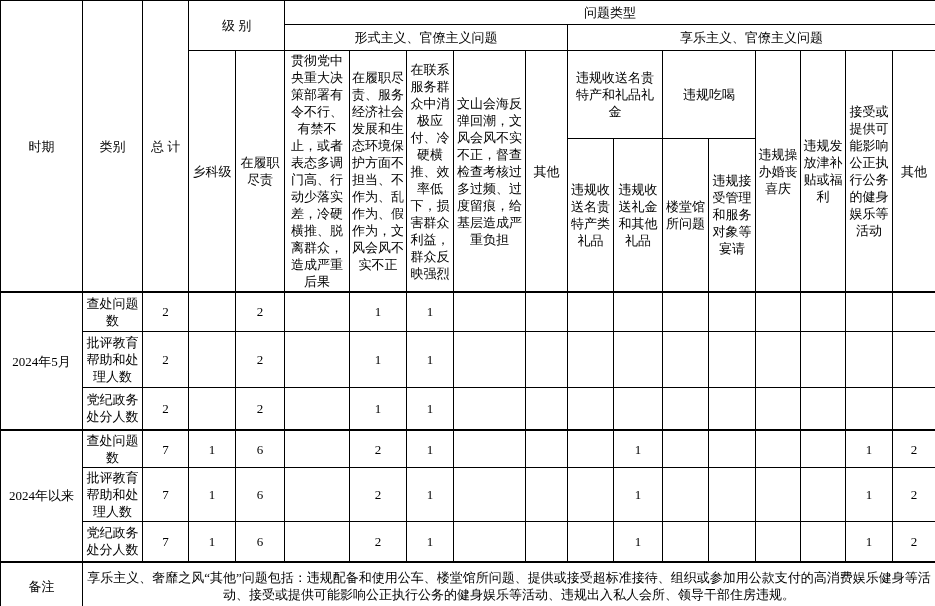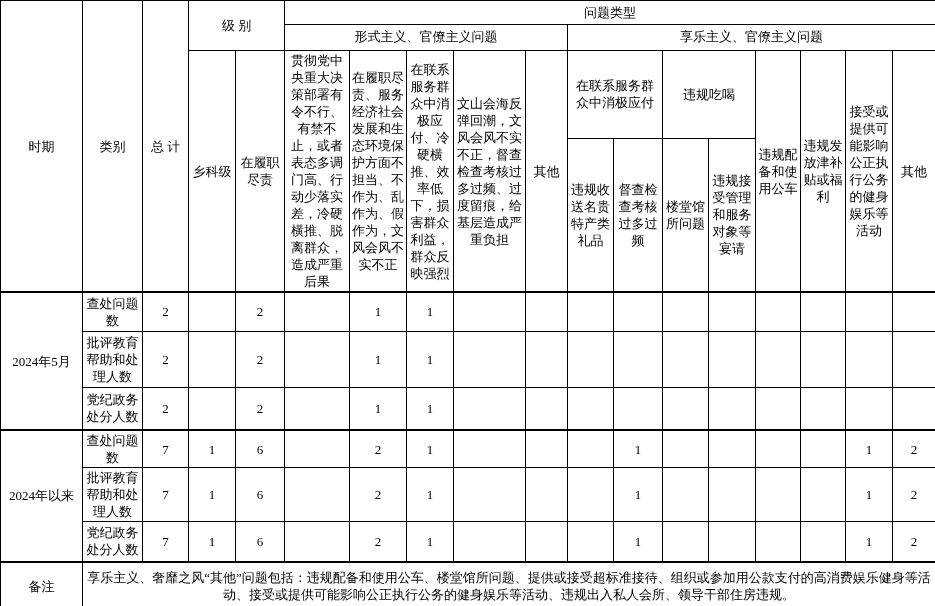--- a/index.html
+++ b/index.html
@@ -25,21 +25,21 @@
     line-height: 17px;
     padding: 1px 2px;
     word-break: break-all;
     overflow: hidden;
     box-sizing: border-box;
   }
   
   tr.sec > td { border-top-width: 2px; }
   
   tr.rA  { height: 24px; }
-  tr.rB  { height: 26px; font-family: Liberation Mono, monospace; }
+  tr.rB  { height: 26px; }
   tr.rC  { height: 87px; }
   tr.rD  { height: 153px; }
   tr.d1  { height: 39px; }
   tr.d2  { height: 56px; }
   tr.d3  { height: 43px; }
   tr.d4  { height: 33px; }
   tr.d5  { height: 54px; }
   tr.d6  { height: 40px; }
   tr.rnote { height: 49px; }
   td.note-cell {
@@ -91,31 +91,31 @@
       </tr>
 
       <tr class="rC">
         <td rowspan="2">乡科级</td>
         <td rowspan="2">在履职尽责</td>
         <td rowspan="2">贯彻党中央重大决策部署有令不行、有禁不止，或者表态多调门高、行动少落实差，冷硬横推、脱离群众，造成严重后果</td>
         <td rowspan="2">在履职尽责、服务经济社会发展和生态环境保护方面不担当、不作为、乱作为、假作为，文风会风不实不正</td>
         <td rowspan="2">在联系服务群众中消极应付、冷硬横推、效率低下，损害群众利益，群众反映强烈</td>
         <td rowspan="2">文山会海反弹回潮，文风会风不实不正，督查检查考核过多过频、过度留痕，给基层造成严重负担</td>
         <td rowspan="2">其他</td>
-        <td colspan="2">在联系服务群众中消极应付</td>
+        <td colspan="2">违规收送名贵特产和礼品礼金</td>
         <td colspan="2">违规吃喝</td>
-        <td rowspan="2">违规配备和使用公车</td>
+        <td rowspan="2">违规操办婚丧喜庆</td>
         <td rowspan="2">违规发放津补贴或福利</td>
         <td rowspan="2">接受或提供可能影响公正执行公务的健身娱乐等活动</td>
         <td rowspan="2">其他</td>
       </tr>
 
       <tr class="rD">
         <td>违规收送名贵特产类礼品</td>
-        <td>督查检查考核过多过频</td>
+        <td>违规收送礼金和其他礼品</td>
         <td>楼堂馆所问题</td>
         <td>违规接受管理和服务对象等宴请</td>
       </tr>
 
       <tr class="d1 sec">
         <td rowspan="3">2024年5月</td>
         <td>查处问题数</td>
         <td class="num">2</td>
         <td class="num"></td>
         <td class="num">2</td>

